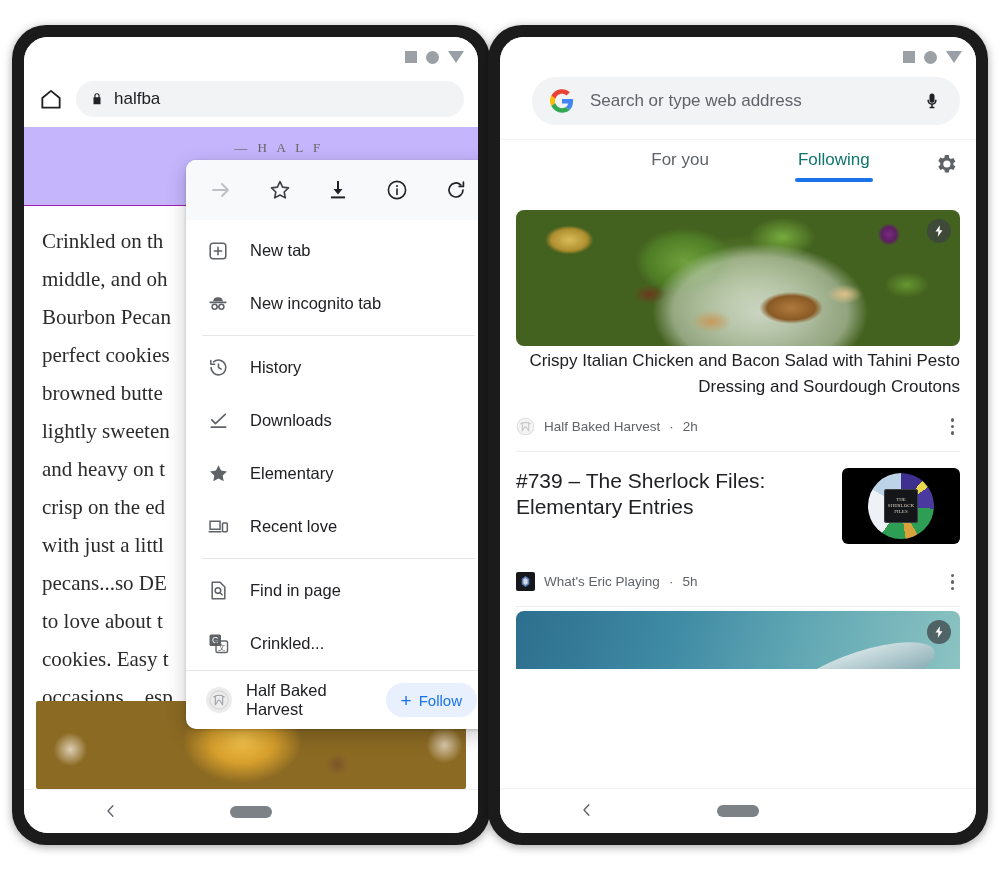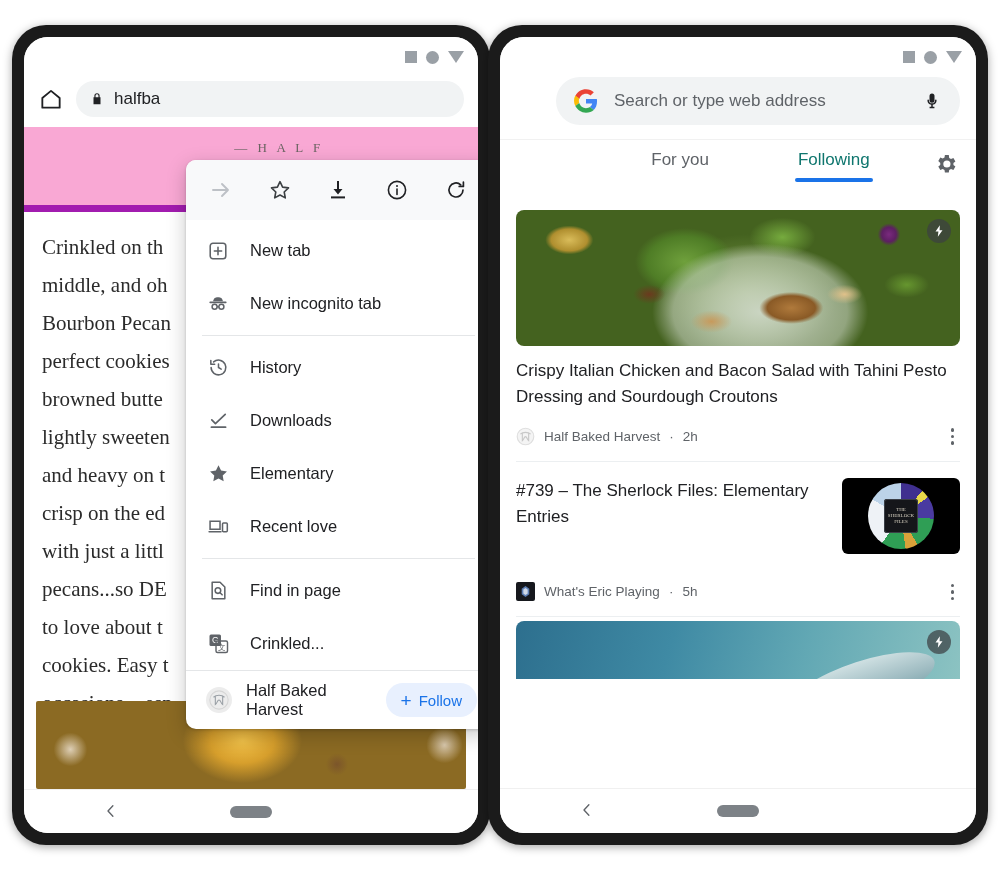--- a/index.html
+++ b/index.html
@@ -48,23 +48,23 @@
   .omnibox{
     flex:1;height:36px;background:#f1f3f4;border-radius:18px;
     display:flex;align-items:center;gap:10px;padding:0 14px;
     font-size:17px;color:#202124;overflow:hidden;white-space:nowrap;
   }
   .lock-ico{width:14px;height:16px;flex:0 0 auto;}
 
   
   .lp-page{position:relative;background:#fff;height:662px;overflow:hidden;}
   .hbh-header{
-    height:78px;border-bottom:7px solid #a21caf;
+    height:78px;border-bottom:1px solid #a21caf;
     display:flex;flex-direction:column;align-items:center;justify-content:center;
-    background:#f9a8d4;
+    background:#c4b5fd;
   }
   .hbh-kicker{
     font-family:"Liberation Serif", serif;
     font-size:13px;letter-spacing:3.5px;color:#6b6462;
     padding-left:56px;white-space:nowrap;
   }
   .hbh-word{
     font-family:"Liberation Serif", serif;
     font-size:30px;letter-spacing:9px;color:#3f3a38;
     padding-left:44px;white-space:nowrap;margin-top:2px;
@@ -131,21 +131,21 @@
     height:44px;background:#fff;display:flex;align-items:center;
     position:relative;border-top:1px solid #f0f0f0;
   }
   .nav-back{position:absolute;left:78px;color:#5f6368;font-size:21px;line-height:1;}
   .nav-pill{
     position:absolute;left:50%;transform:translateX(-50%);
     width:42px;height:12px;border-radius:6px;background:#7d8287;
   }
 
   
-  .rp-search-wrap{padding:6px 16px 14px 16px;background:#fff;margin-left:40px;}
+  .rp-search-wrap{padding:6px 16px 14px 32px;background:#fff;}
   .rp-search{
     height:48px;background:#f1f3f4;border-radius:24px;
     display:flex;align-items:center;gap:16px;padding:0 18px;
   }
   .g-logo{width:24px;height:24px;flex:0 0 auto;}
   .rp-search-text{flex:1;font-size:17px;color:#5f6368;}
   .mic-ico{width:20px;height:24px;flex:0 0 auto;}
 
   .rp-tabs{
     height:56px;display:flex;align-items:flex-start;justify-content:center;
@@ -184,33 +184,33 @@
       radial-gradient(ellipse 26px 14px at 44% 82%, #c79a5c 0%, rgba(199,154,92,0) 80%),
       radial-gradient(ellipse 22px 12px at 74% 62%, #e0c18a 0%, rgba(224,193,138,0) 80%),
       radial-gradient(ellipse 20px 12px at 30% 62%, #6b3a1e 0%, rgba(107,58,30,0) 80%),
       radial-gradient(ellipse 28px 16px at 88% 55%, #66962f 0%, rgba(102,150,47,0) 80%);
   }
   .amp-badge{
     position:absolute;right:9px;top:9px;width:24px;height:24px;border-radius:50%;
     background:rgba(60,64,67,.72);display:flex;align-items:center;justify-content:center;z-index:3;
   }
   .card-title{
-    font-size:17px;line-height:26px;color:#202124;margin:12px 0 0 0;
+    font-size:17px;line-height:26px;color:#202124;margin:2px 0 0 0;text-align:right;
   }
   .card-meta{
     display:flex;align-items:center;gap:9px;margin-top:14px;padding-bottom:12px;
     font-size:13.5px;color:#5f6368;
   }
   .pub-ico{width:19px;height:19px;flex:0 0 auto;border-radius:2px;}
   .kebab{margin-left:auto;display:flex;flex-direction:column;gap:3px;align-items:center;padding:4px 6px;}
   .kebab i{width:3.5px;height:3.5px;border-radius:50%;background:#5f6368;display:block;}
   .feed-div{height:1px;background:#eceff1;margin:0 16px;}
 
   .card2{display:flex;gap:14px;padding-top:16px;}
-  .card2 .t{flex:1;font-size:17px;line-height:26px;color:#202124;}
+  .card2 .t{flex:1;font-size:21px;line-height:26px;color:#202124;}
   .thumb{
     width:118px;height:76px;border-radius:6px;flex:0 0 auto;background:#000;
     position:relative;overflow:hidden;
   }
   .thumb .wheel{
     position:absolute;left:50%;top:50%;transform:translate(-50%,-50%);
     width:66px;height:66px;border-radius:50%;
     background:conic-gradient(#3f2f8f 0deg 40deg,#e8d84a 40deg 55deg,#4a3aa0 55deg 95deg,
       #2f9e55 95deg 150deg,#d9a23a 150deg 172deg,#2f9e55 172deg 215deg,
       #eef2f6 215deg 300deg,#bcd3e8 300deg 360deg);

